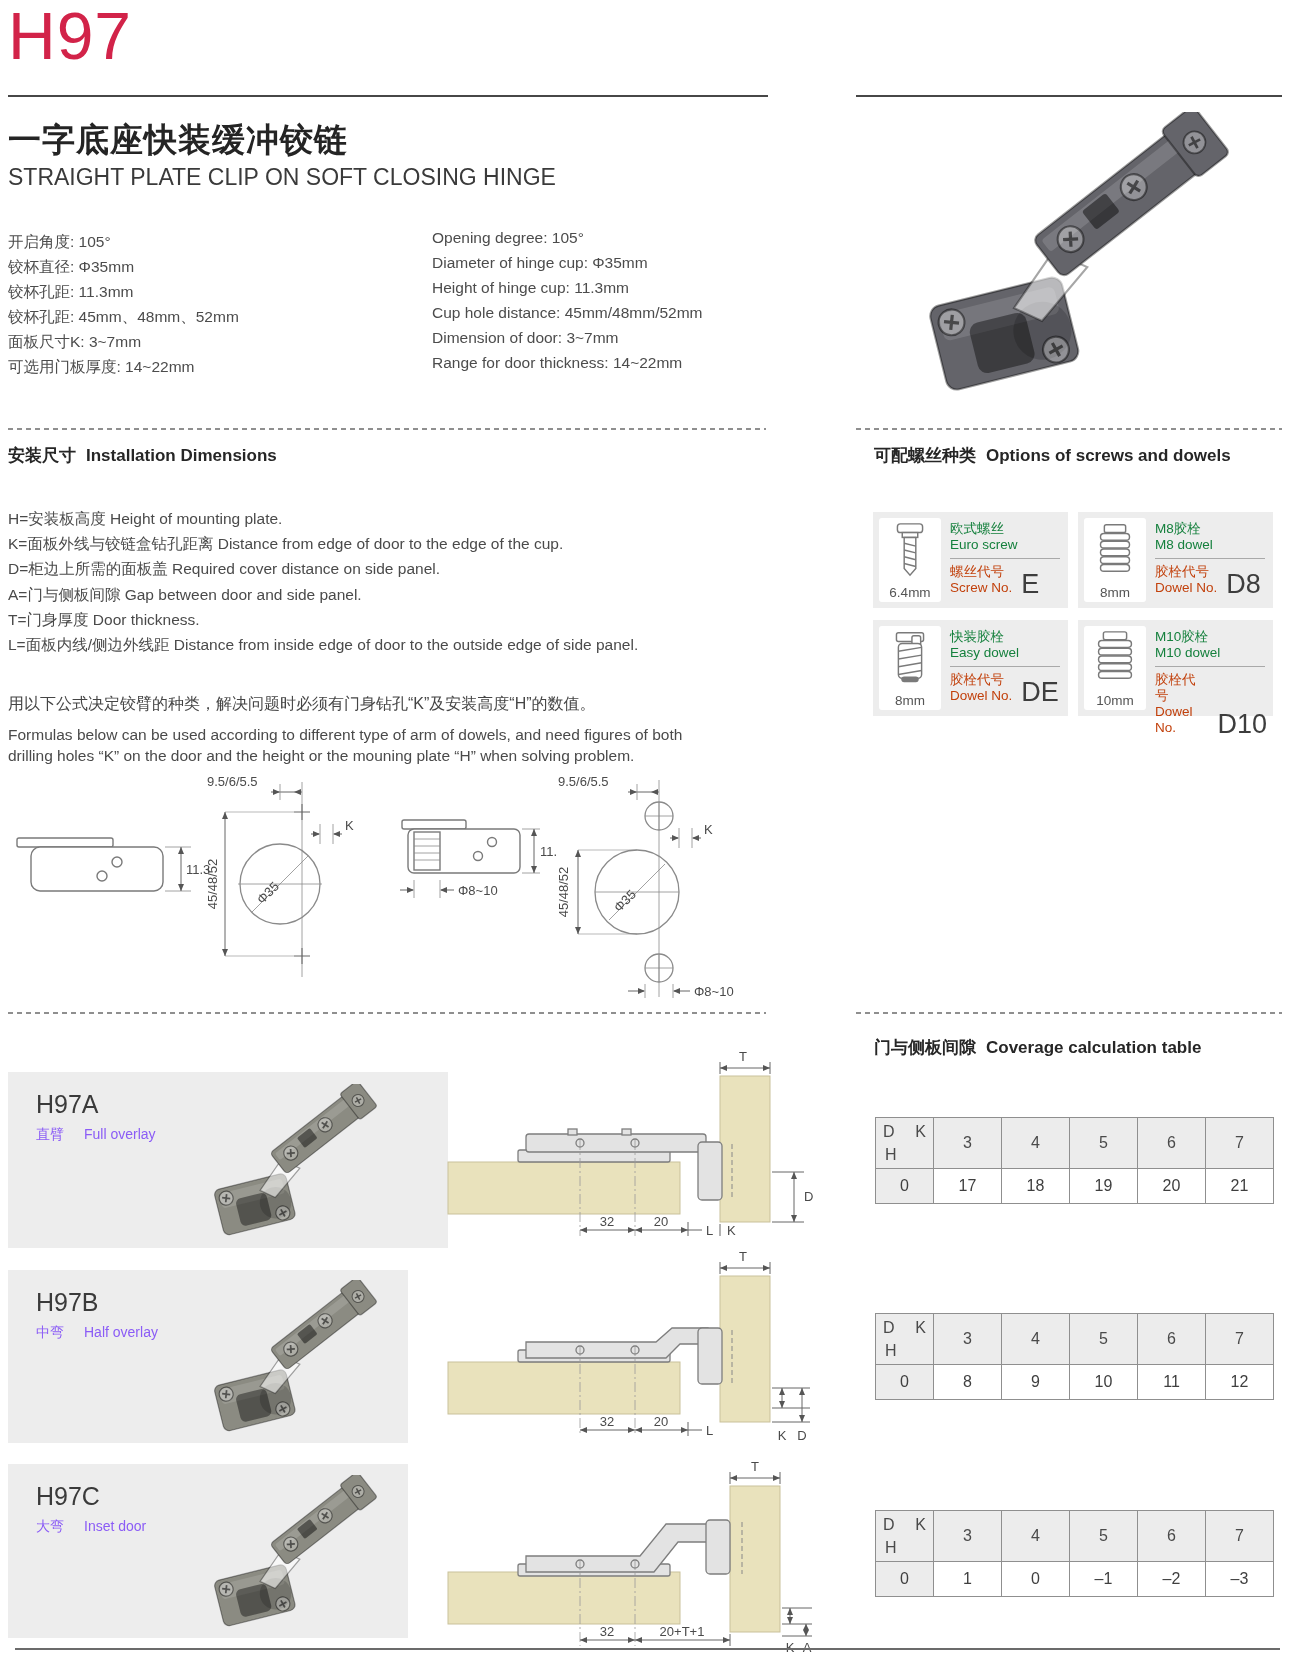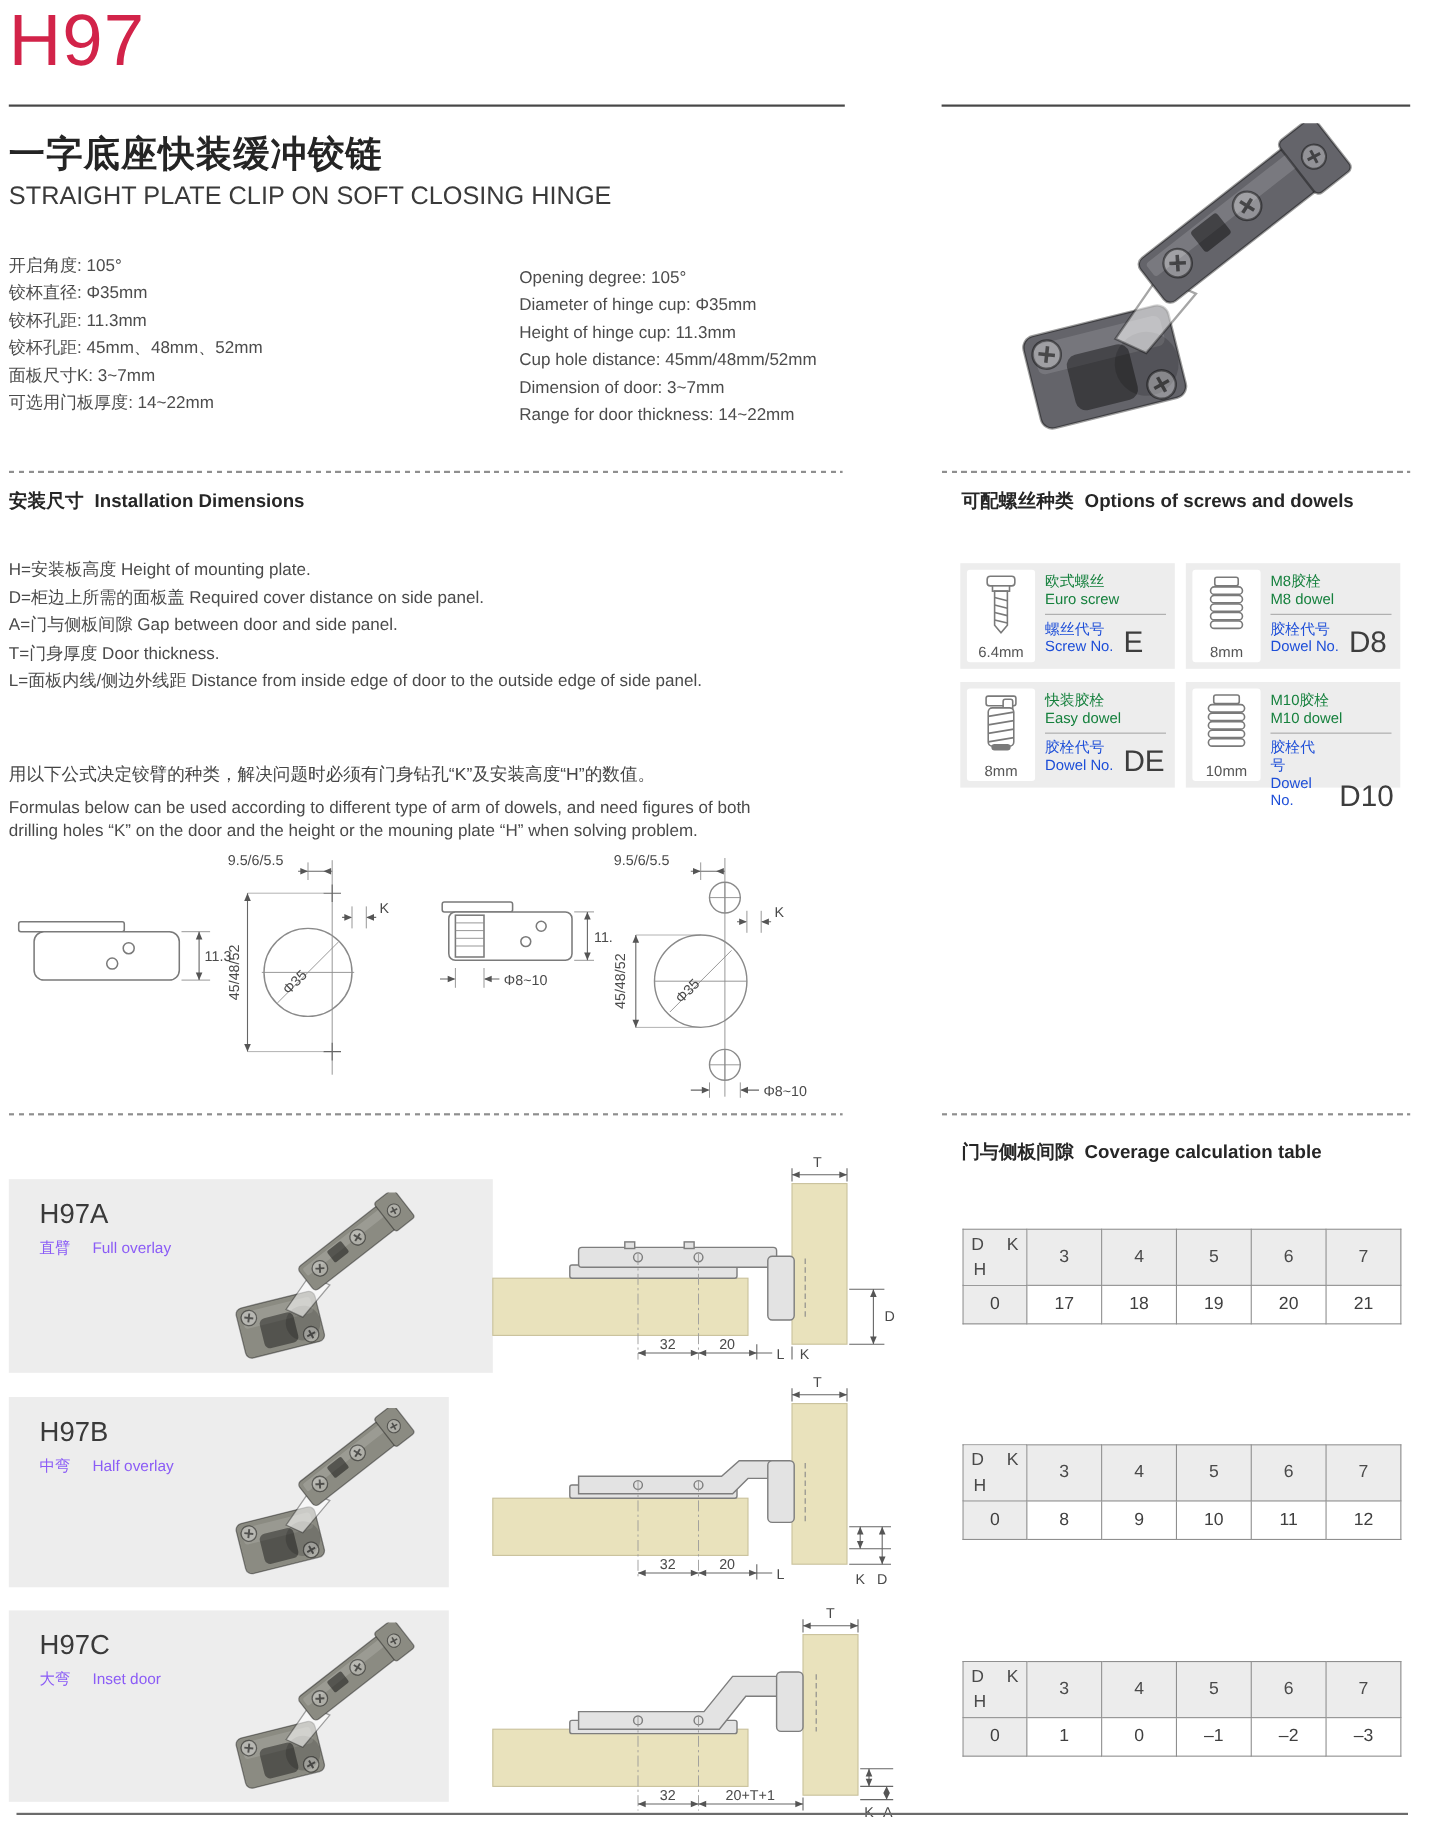--- a/index.html
+++ b/index.html
@@ -23,21 +23,21 @@
   .screw-card{position:absolute;width:195px;height:96px;background:#ededed;display:flex;
               padding:6px;box-sizing:border-box;}
   .icon-box{width:62px;height:84px;background:#fff;border-radius:3px;display:flex;
             flex-direction:column;align-items:center;justify-content:space-between;flex:none;}
   .icon-box svg{margin-top:2px;}
   .size-label{font-size:13.5px;color:#555;padding-bottom:2px;}
   .card-info{flex:1;padding:3px 0 0 9px;min-width:0;}
   .nm{font-size:13.5px;color:#15803d;line-height:16px;}
   .card-divider{border-bottom:1px solid #a9a9a9;margin:5px 2px 5px 0;}
   .code-row{display:flex;align-items:flex-end;}
-  .code-labels{font-size:13.5px;color:#1d4ed8;line-height:16px;}
+  .code-labels{font-size:13.5px;color:#c2410c;line-height:16px;}
   .code-big{font-size:27px;color:#3d3d3d;margin-left:9px;line-height:24px;}
   .tool-icon *{stroke:#7a7a7a;stroke-width:1.5;fill:#fff;}
   .tool-icon .fillbar{fill:#7a7a7a;stroke:none;}
   .variant-card{position:absolute;left:8px;width:400px;background:#ededed;}
   .vc-code{position:absolute;left:28px;top:18px;font-size:25px;color:#3a3a3a;}
   .vc-type{position:absolute;left:28px;top:54px;font-size:14px;color:#8b5cf6;}
   .photo-large{color:#64646a;}
   .photo-small{color:#8b8b82;}
   .cov-table{position:absolute;border-collapse:collapse;table-layout:fixed;width:398px;
              font-size:16px;color:#3f3f3f;}
@@ -105,21 +105,21 @@
   <div class="abs en-title">STRAIGHT PLATE CLIP ON SOFT CLOSING HINGE</div>
 
   <ul class="abs spec-list" style="left:8px;top:229px;">
     <li>开启角度: 105°</li>
     <li>铰杯直径: Φ35mm</li>
     <li>铰杯孔距: 11.3mm</li>
     <li>铰杯孔距: 45mm、48mm、52mm</li>
     <li>面板尺寸K: 3~7mm</li>
     <li>可选用门板厚度: 14~22mm</li>
   </ul>
-  <ul class="abs spec-list" style="left:432px;top:240px;margin-left:40px;">
+  <ul class="abs spec-list" style="left:432px;top:225px;">
     <li>Opening degree: 105°</li>
     <li>Diameter of hinge cup: Φ35mm</li>
     <li>Height of hinge cup: 11.3mm</li>
     <li>Cup hole distance: 45mm/48mm/52mm</li>
     <li>Dimension of door: 3~7mm</li>
     <li>Range for door thickness: 14~22mm</li>
   </ul>
 
   <svg class="abs photo-large" style="left:870px;top:112px;" width="400" height="280" viewBox="0 0 300 260">
     <use href="#hinge"></use>
@@ -130,20 +130,21 @@
 
   <div class="sec-head" style="left:8px;top:444px;text-align:center;">
     <span>安装尺寸</span><span class="en">Installation Dimensions</span>
   </div>
   <div class="sec-head" style="left:874px;top:444px;">
     <span>可配螺丝种类</span><span class="en">Options of screws and dowels</span>
   </div>
 
   <div class="abs def-list">
     <div>H=安装板高度  Height of mounting plate.</div>
+    <div>K=面板外线与铰链盒钻孔距离  Distance from edge of door to the edge of the cup.</div>
     <div>D=柜边上所需的面板盖  Required cover distance on side panel.</div>
     <div>A=门与侧板间隙  Gap between door and side panel.</div>
     <div>T=门身厚度  Door thickness.</div>
     <div>L=面板内线/侧边外线距  Distance from inside edge of door to the outside edge of side panel.</div>
   </div>
 
   <div class="abs note-cn">用以下公式决定铰臂的种类，解决问题时必须有门身钻孔“K”及安装高度“H”的数值。</div>
   <div class="abs note-en">
     <div>Formulas below can be used according to different type of arm of dowels, and need figures of both</div>
     <div>drilling holes “K” on the door and the height or the mouning plate “H” when solving problem.</div>

